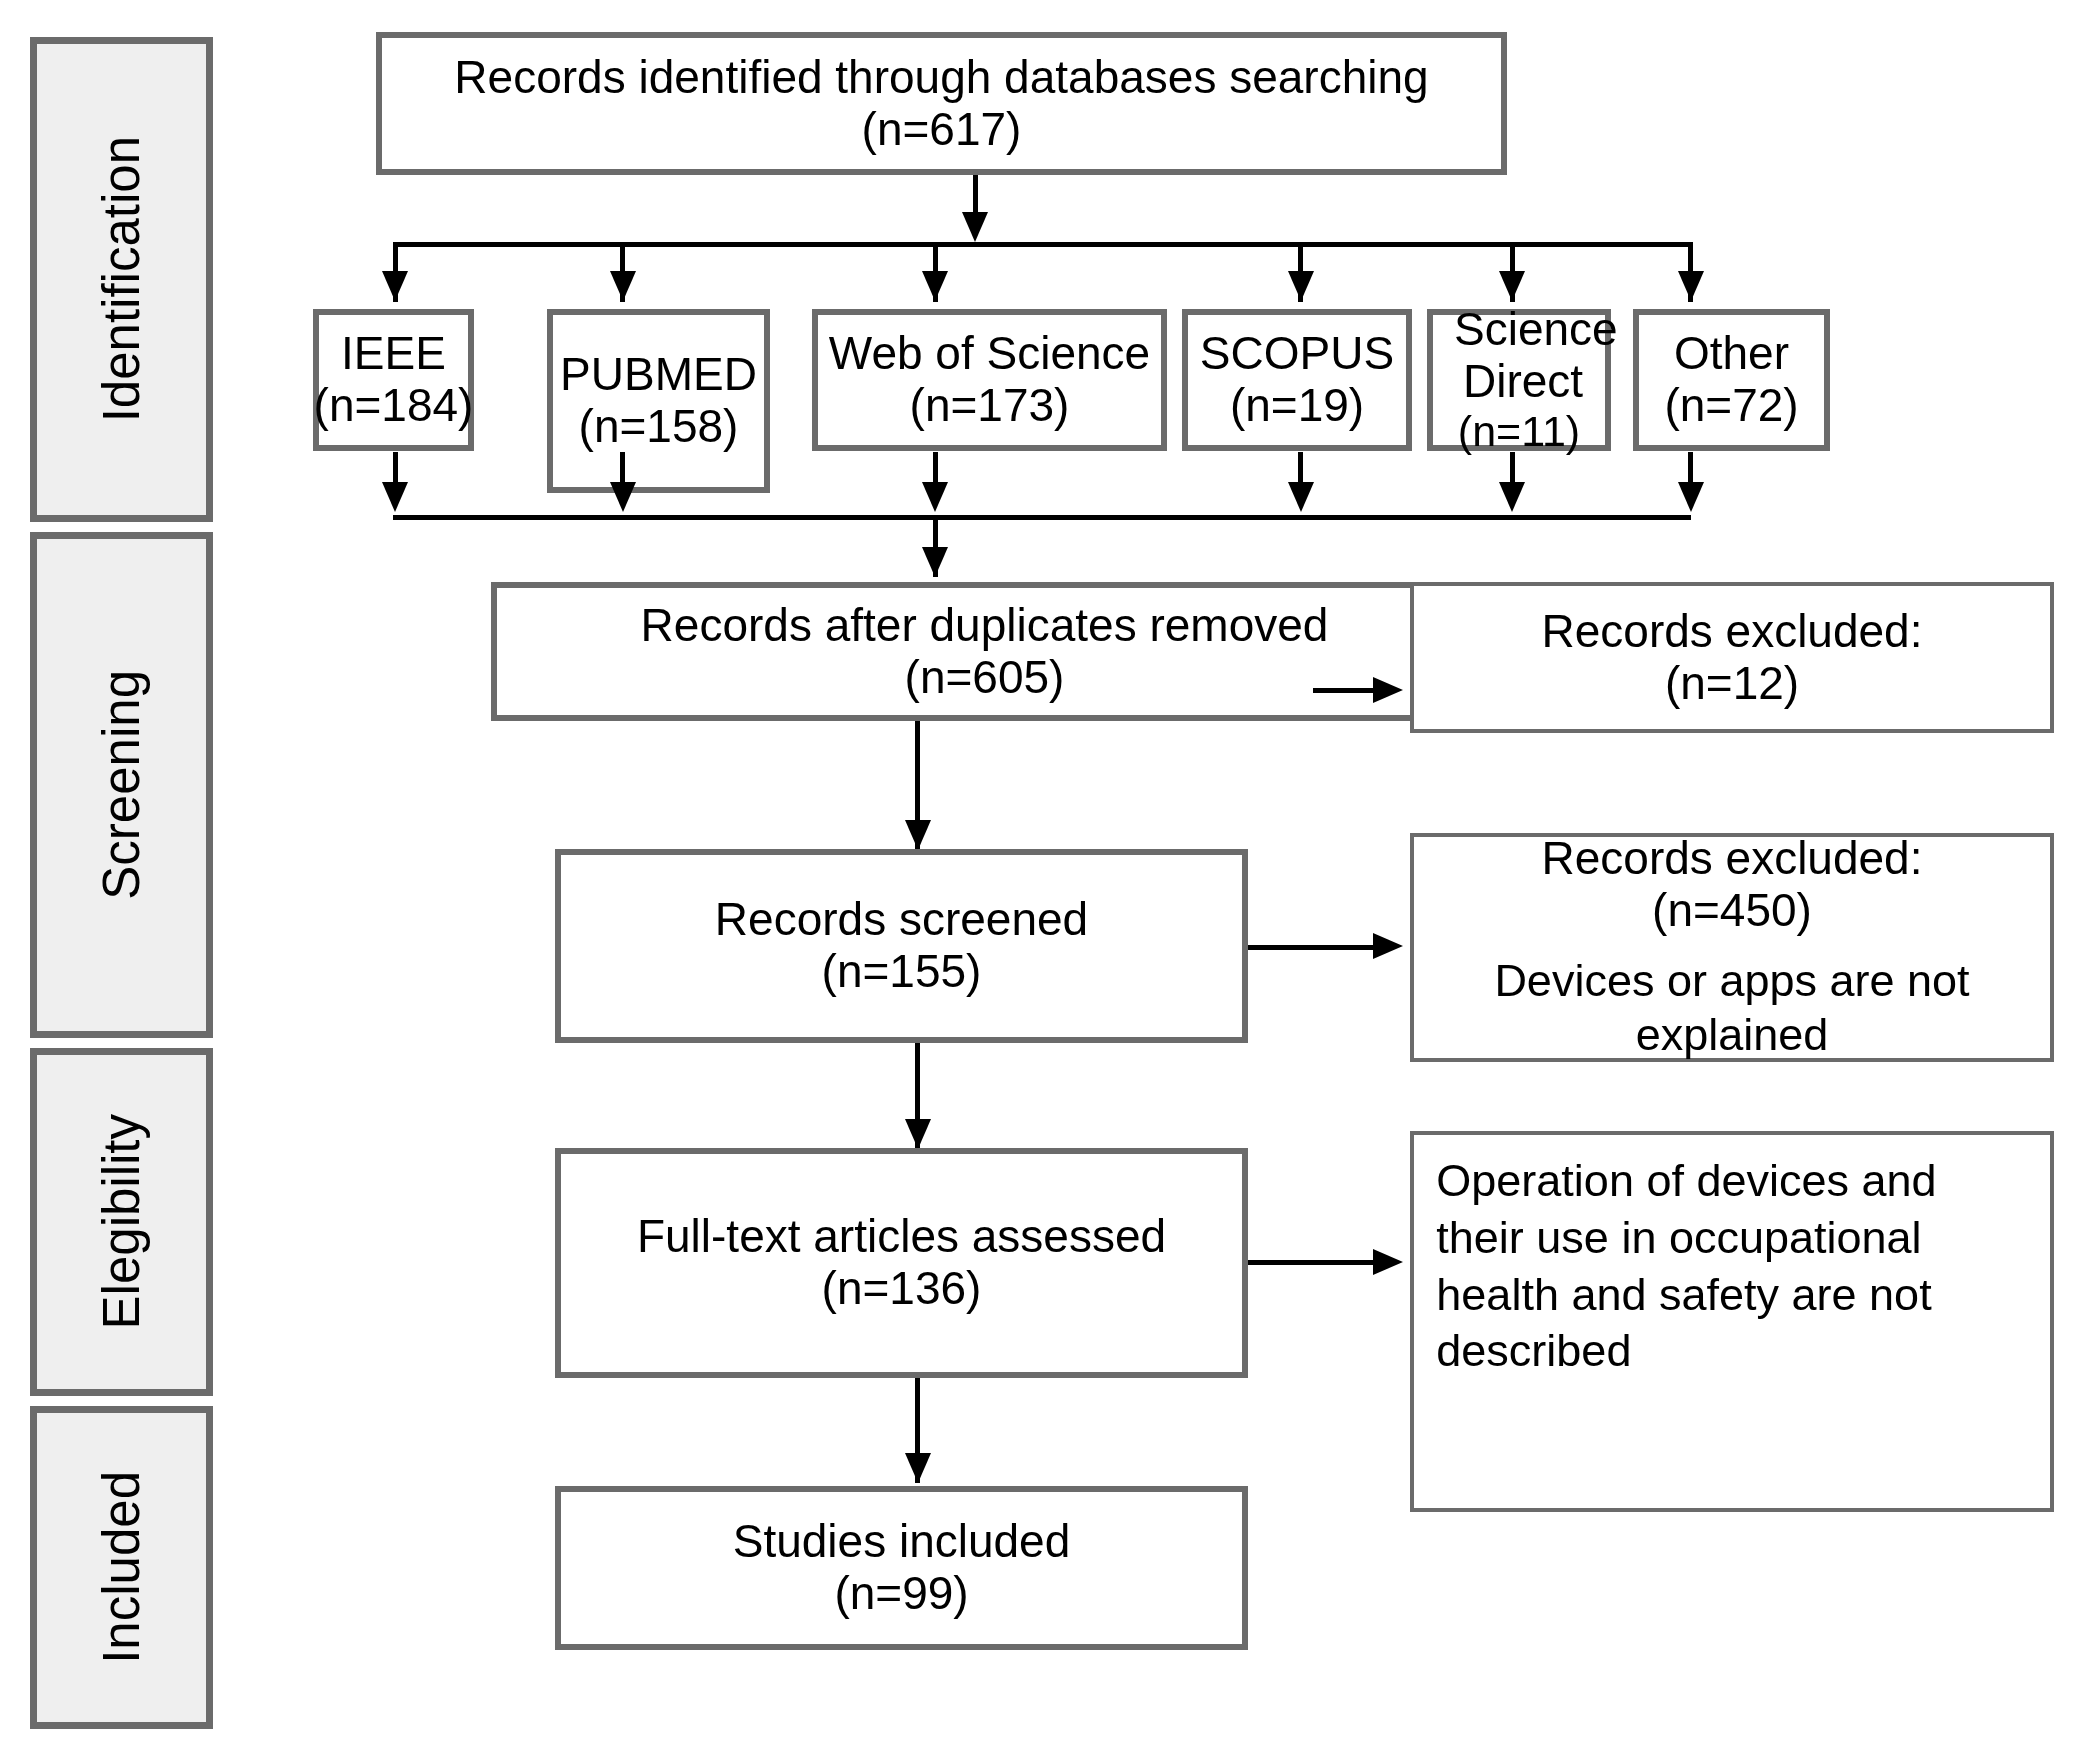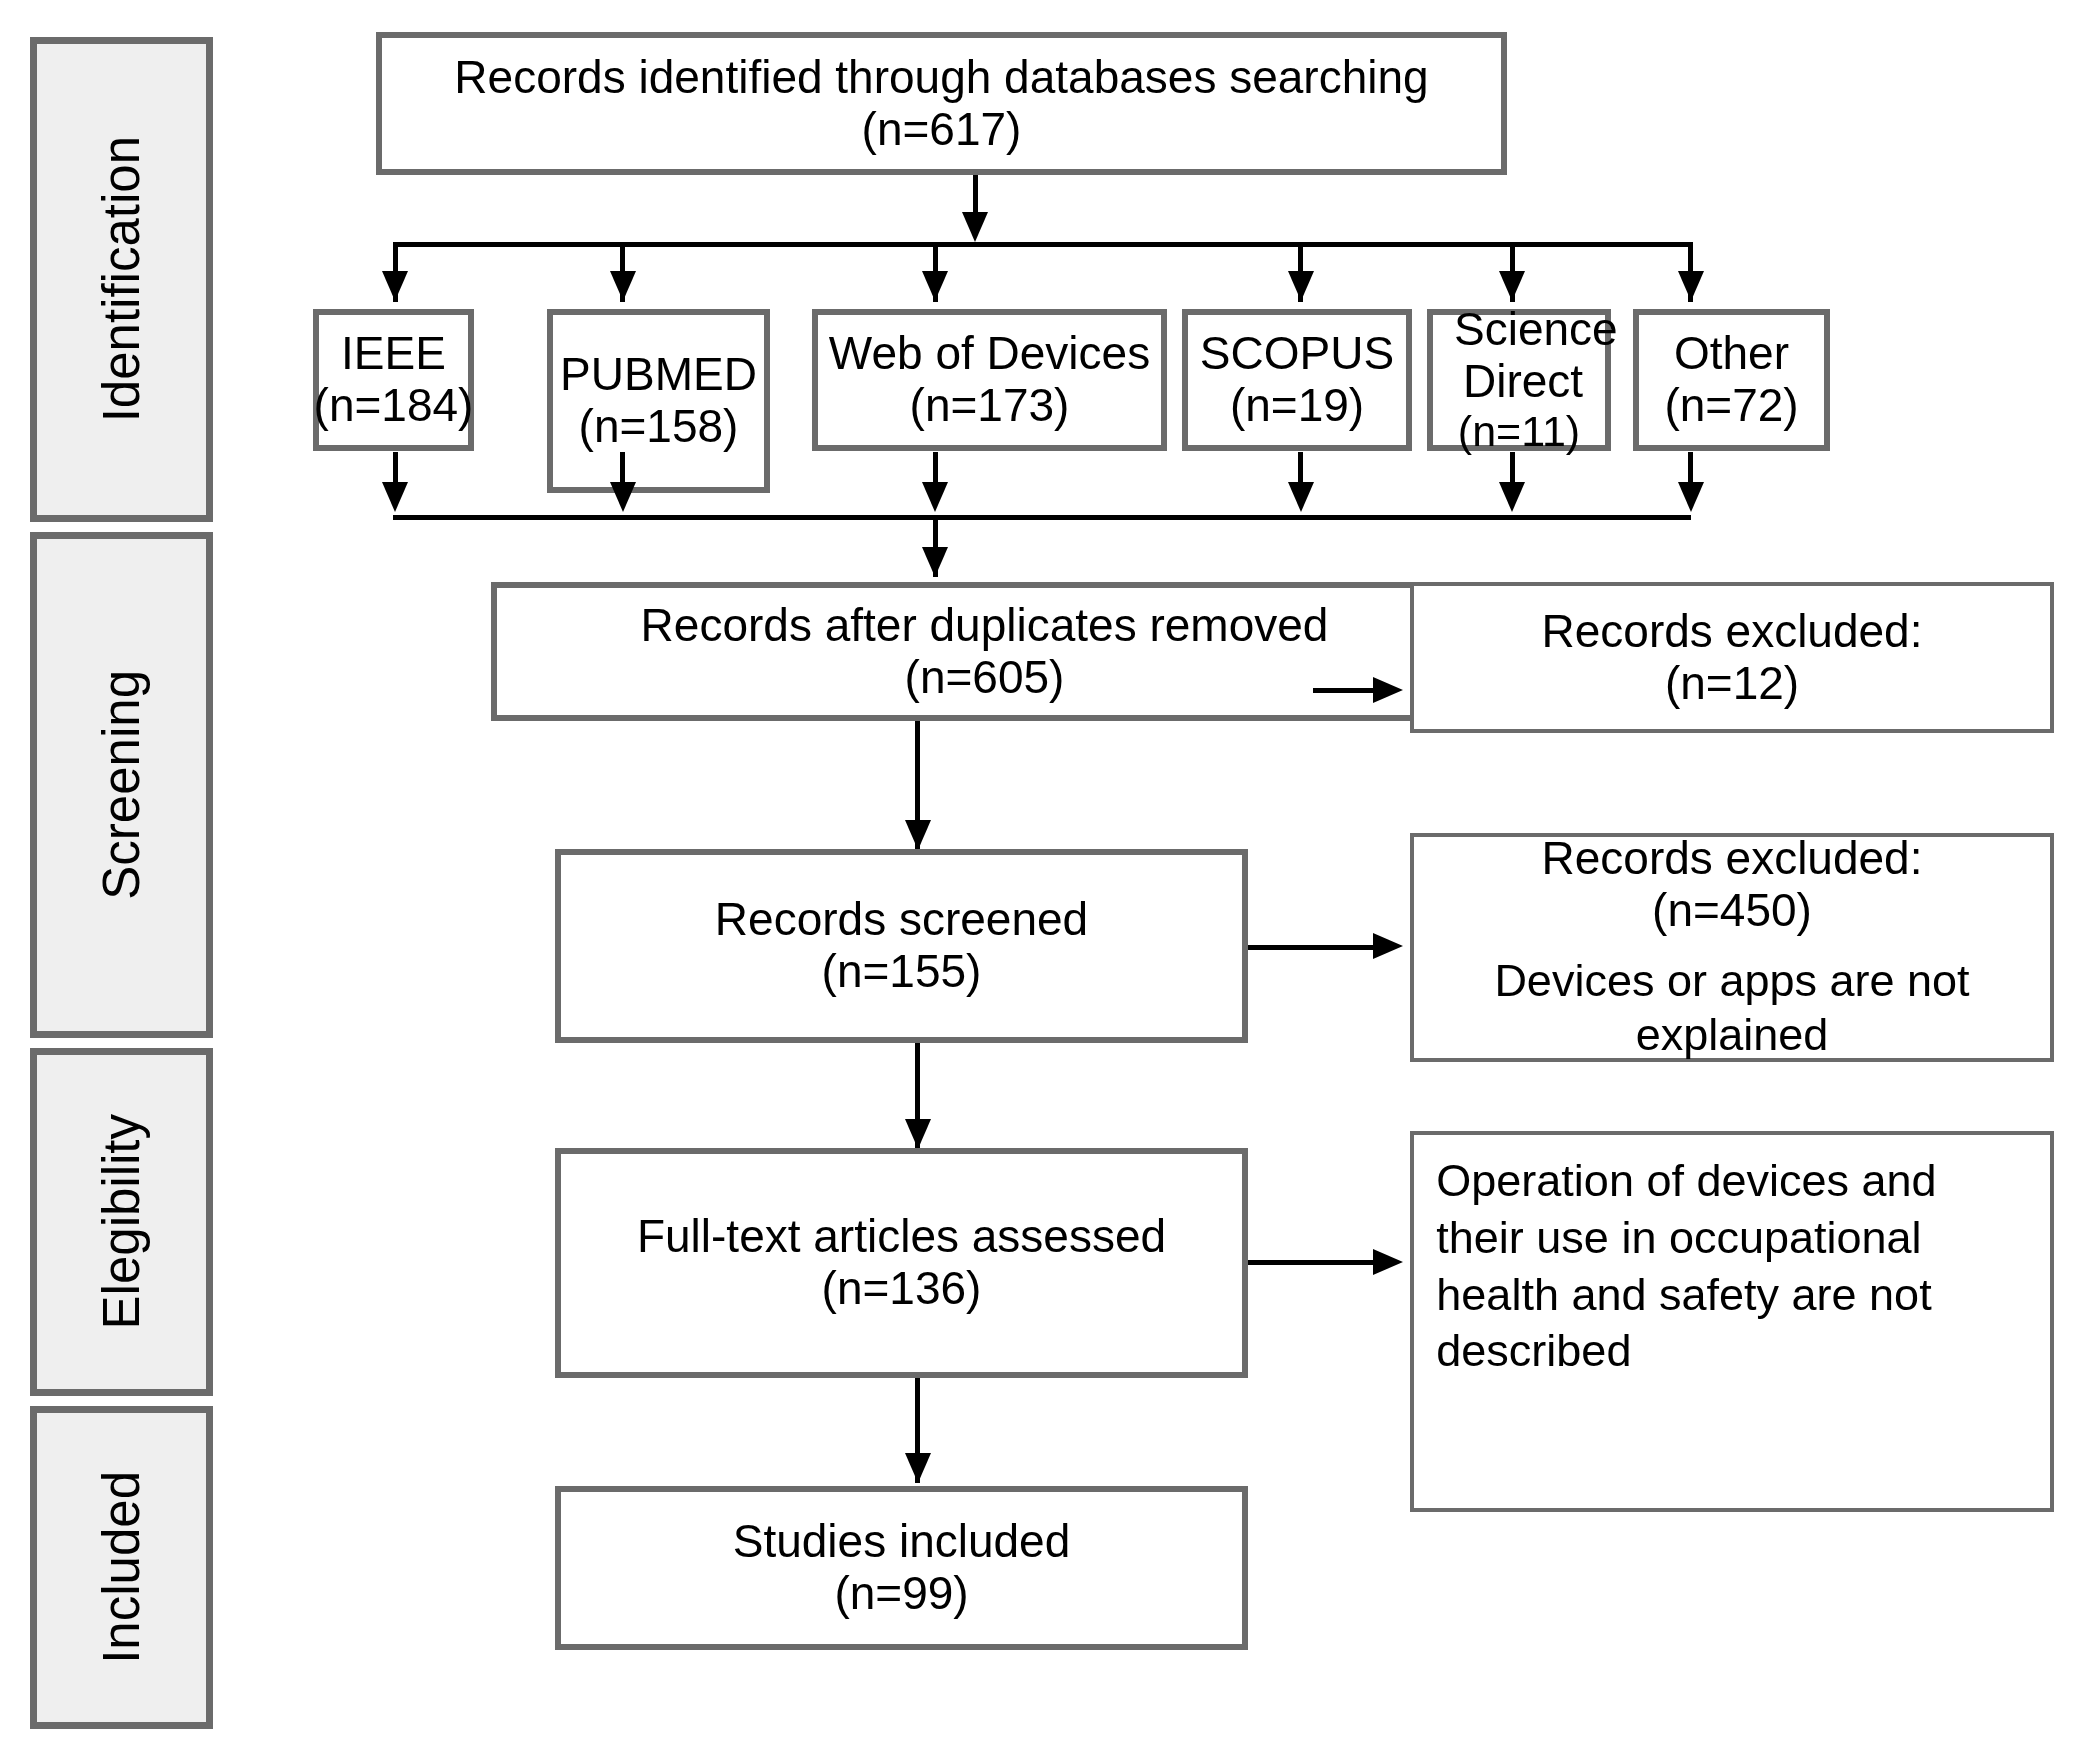--- a/index.html
+++ b/index.html
@@ -154,21 +154,21 @@
     <div class="line">IEEE</div>
     <div class="line">(n=184)</div>
   </div>
 
   <div class="flow-box" style="left:547px; top:309px; width:223px; height:184px;">
     <div class="line">PUBMED</div>
     <div class="line">(n=158)</div>
   </div>
 
   <div class="flow-box" style="left:812px; top:309px; width:355px; height:142px;">
-    <div class="line">Web of Devices</div>
+    <div class="line">Web of Science</div>
     <div class="line">(n=173)</div>
   </div>
 
   <div class="flow-box" style="left:1182px; top:309px; width:230px; height:142px;">
     <div class="line">SCOPUS</div>
     <div class="line">(n=19)</div>
   </div>
 
   <div class="flow-box" style="left:1427px; top:309px; width:184px; height:142px;">
     <div class="line" style="font-size:46px; white-space:normal; max-width:138px;margin-left:8px;">Science Direct</div>

